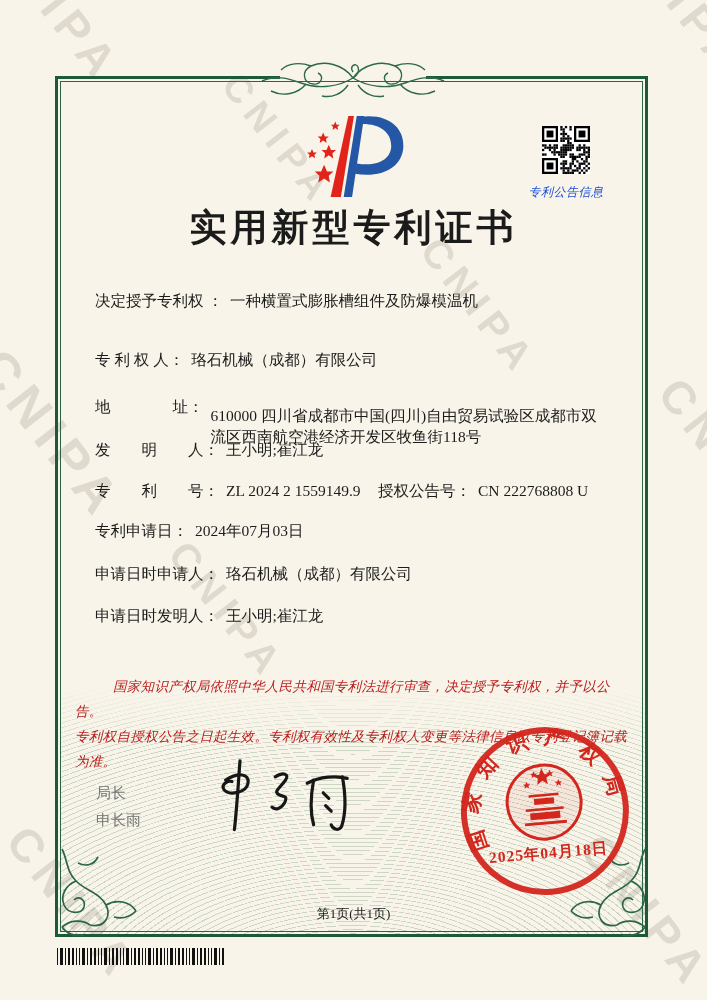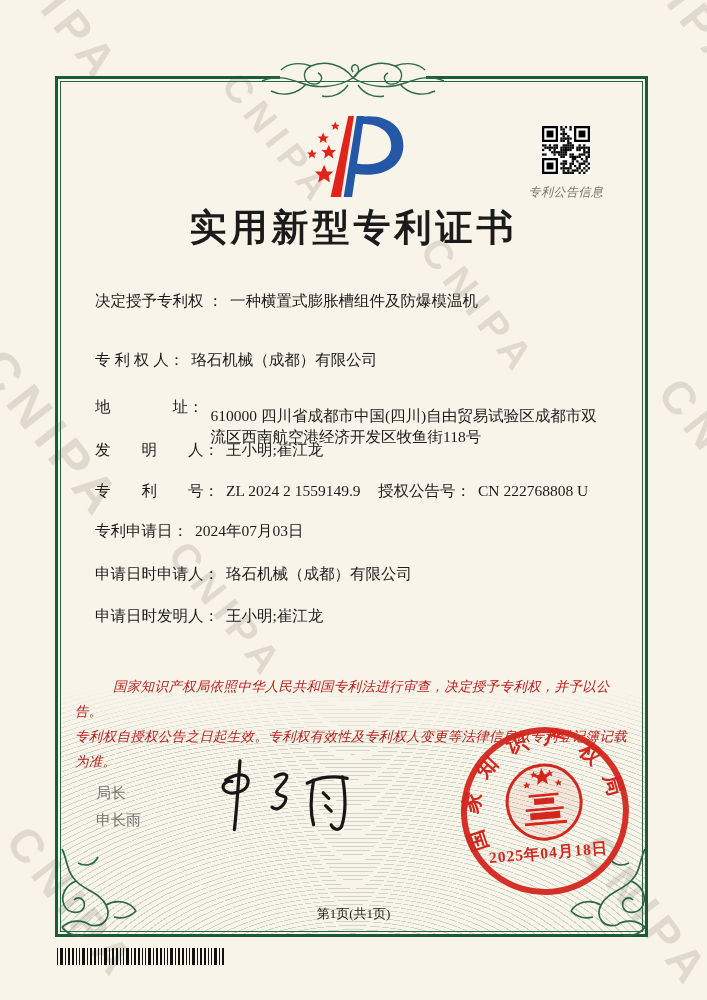--- a/index.html
+++ b/index.html
@@ -24,21 +24,21 @@
          -webkit-mask-image:linear-gradient(to bottom,transparent,#000 26%);
          mask-image:linear-gradient(to bottom,transparent,#000 26%);}
   .orn-top{position:absolute;left:248px;top:54px;z-index:2;}
   .fl{position:absolute;width:90px;height:95px;z-index:2;}
   .fl-br{left:563px;top:845px;} .fl-bl{left:54px;top:845px;}
   
   .cert-no{position:absolute;left:93px;top:120px;font-size:15.5px;letter-spacing:1px;z-index:2;}
   .logo{position:absolute;left:298px;top:110px;z-index:2;}
   .qr-wrap{position:absolute;left:528px;top:126px;width:76px;z-index:2;text-align:center;}
   .qr-box{width:48px;height:48px;margin:0 auto;}
-  .qr-caption{margin-top:10px;font-size:12px;letter-spacing:0.5px;font-style:italic;color:#737373;}
+  .qr-caption{margin-top:10px;font-size:12px;letter-spacing:0.5px;font-style:italic;color:#1d4ed8;}
   .title{position:absolute;left:0;right:0;top:203px;text-align:center;font-size:37px;
          font-weight:700;letter-spacing:4px;z-index:2;}
   .fields{position:absolute;left:95px;top:0;width:556px;z-index:2;font-size:15.5px;}
   .frow{position:absolute;left:0;width:556px;line-height:21px;white-space:nowrap;}
   .frow .val{margin-left:7px;margin-top:9px;}
   .frow .wrapval{display:inline-block;width:399px;white-space:normal;vertical-align:top;line-height:21px;}
   .c2{position:absolute;left:283px;top:0;}
   .r1{top:290px;} .r2{top:349px;} .r3{top:396px;} .r4{top:439px;}
   .r5{top:480px;} .r6{top:520px;} .r7{top:563px;} .r8{top:605px;}
   .legal{position:absolute;left:75px;top:674px;width:560px;z-index:2;font-size:13.5px;

